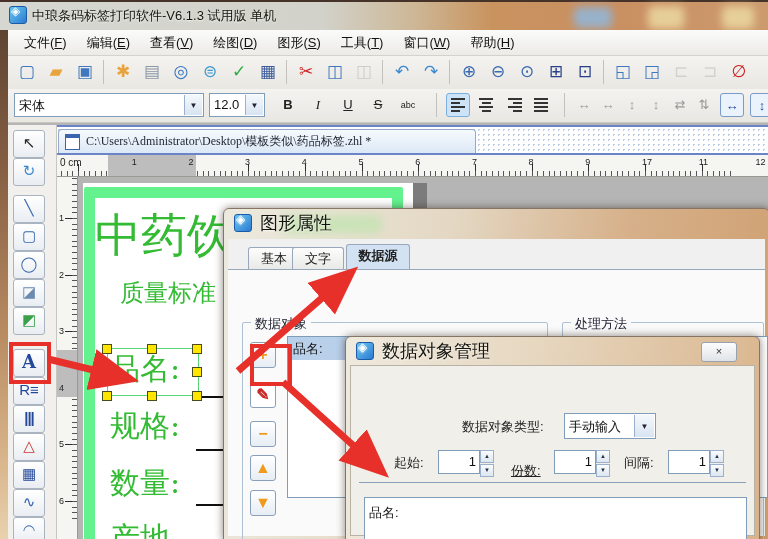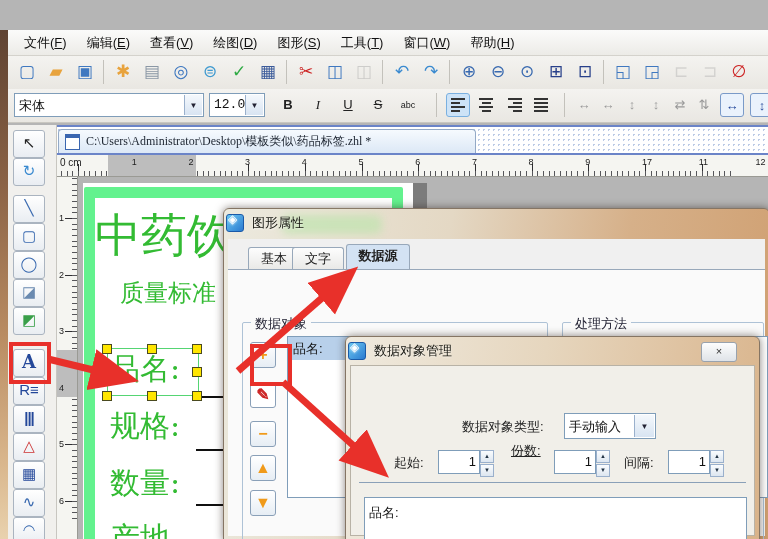--- a/index.html
+++ b/index.html
@@ -23,21 +23,21 @@
   
   #toolbar1{left:8px;top:56px;width:760px;height:33px;background:linear-gradient(#f4f3f0,#e9e7e2);
     border-bottom:1px solid #d8d6d0;}
   #toolbar2{left:8px;top:89px;width:760px;height:33px;background:linear-gradient(#f4f3f0,#e9e7e2);
     border-bottom:1px solid #c9c7c1;}
   .tb-btn{position:absolute;top:3px;width:26px;height:26px;border-radius:3px;text-align:center;
     line-height:26px;font-size:17px;cursor:pointer;}
   .tb-btn.dis{opacity:.4;cursor:default;}
   .tb-sep{position:absolute;top:4px;width:1px;height:24px;background:#c3c1bb;}
   .combo{position:absolute;height:24px;background:#fff;border:1px solid #7f9db9;box-sizing:border-box;}
-  .combo .cval{position:absolute;left:4px;top:3px;font-size:13px;color:#111;white-space:nowrap;font-family:Liberation Mono, monospace;}
+  .combo .cval{position:absolute;left:4px;top:3px;font-size:13px;color:#111;white-space:nowrap;}
   .dd-btn{position:absolute;right:1px;top:1px;bottom:1px;width:17px;background:linear-gradient(#f4f8fc,#d8e4f2);
     border-left:1px solid #9ab0cc;text-align:center;font-size:8px;line-height:21px;color:#223;cursor:pointer;}
   .fmt-btn{position:absolute;top:4px;width:24px;height:24px;border-radius:3px;text-align:center;
     line-height:24px;font-size:13px;color:#222;cursor:pointer;}
   .fmt-btn.sel{background:#cde3f7;border:1px solid #7ab0e0;box-sizing:border-box;}
   .bars{display:flex;flex-direction:column;justify-content:center;height:100%;padding:0 4px;gap:2px;}
   .bars i{display:block;height:2px;background:#333;}
   
   #tabstrip{left:56px;top:125px;width:712px;height:30px;background:#fff;
     background-image:radial-gradient(#bccbe6 1px,transparent 1px);background-size:5px 5px;
@@ -71,21 +71,21 @@
   #page{position:absolute;left:5px;top:6px;width:330px;height:360px;background:#fff;box-shadow:2px 2px 0 #8e8e8e;}
   #frame{position:absolute;left:1px;top:4px;width:297px;height:352px;border:11px solid #63f28e;border-radius:2px;}
   .lbl{position:absolute;font-family:"DejaVu Serif","Liberation Serif",serif;white-space:nowrap;}
   #shadow-frag{position:absolute;left:335px;top:6px;width:14px;height:27px;background:#7c7c7c;}
   .underline{position:absolute;height:2px;background:#101010;}
   #sel-outline{position:absolute;border:1px solid #55d573;}
   .handle{position:absolute;width:10px;height:10px;background:#ffe600;border:1px solid #4a4a20;box-sizing:border-box;}
   
   .dlg{box-shadow:0 0 8px rgba(40,30,20,.55);border:1px solid #857564;border-radius:6px 6px 0 0;}
   .dlg-title{position:absolute;left:0;top:0;right:0;height:28px;display:flex;align-items:center;
-    padding-left:2px;font-size:13px;color:#15150f;text-shadow:0 1px 2px rgba(255,255,255,.75);}
+    padding-left:10px;font-size:18px;color:#15150f;text-shadow:0 1px 2px rgba(255,255,255,.75);}
   .dlg-title .applogo{margin-right:8px;}
   #dlg-props{left:223px;top:208px;width:545px;height:331px;
     background:linear-gradient(100deg,#eceadf 0%,#e4d8c4 38%,#d6b089 68%,#cf9e6f 100%);}
   #dlg-props-blob{left:58px;top:6px;width:100px;height:19px;background:#bfe4ae;border-radius:6px;filter:blur(4px);opacity:.7;}
   #dlg-props-body{left:4px;top:30px;width:537px;height:297px;background:#f0f0f0;}
   .tab{position:absolute;top:8px;height:22px;background:linear-gradient(#fdfdfd,#e8e8e6);border:1px solid #98a8ba;
     border-bottom:none;border-radius:3px 3px 0 0;font-size:13px;color:#222;text-align:center;line-height:22px;cursor:pointer;}
   .tab.active{background:#d3e2f3;height:25px;top:5px;font-weight:bold;}
   #props-panel{position:absolute;left:0;top:30px;right:0;bottom:0;background:#fafafa;border-top:1px solid #98a8ba;}
   .groupbox{position:absolute;border:1px solid #aec2d6;border-radius:2px;}
@@ -112,20 +112,28 @@
     border:1px solid #7f9db9;font-size:13px;color:#111;padding:6px 4px;box-sizing:border-box;}
   
   #overlay{position:absolute;left:0;top:0;width:768px;height:539px;pointer-events:none;z-index:60;}
   .z1{z-index:1}.z10{z-index:10}.z20{z-index:20}
 </style>
 </head>
 <body>
 
 <div id="screen">
 
+  <div class="abs" id="titlebar">
+    <div class="abs" id="titlebar-topline"></div>
+    <span class="applogo abs" style="left:9px;top:6px;"></span>
+    <div class="abs" id="title-text">中琅条码标签打印软件-V6.1.3 试用版 单机</div>
+    <div class="abs deskblob" style="left:574px;top:7px;width:38px;height:21px;background:#8fb8de;"></div>
+    <div class="abs deskblob" style="left:648px;top:6px;width:36px;height:23px;background:#ecd9a2;"></div>
+    <div class="abs deskblob" style="left:722px;top:6px;width:32px;height:23px;background:#ecd9a2;"></div>
+  </div>
 
   <div class="abs" style="left:0;top:30px;width:8px;height:509px;
        background:linear-gradient(180deg,#5f4332,#8a6245 30%,#b98c62 60%,#d9b68c 85%,#e9d2ae);"></div>
 
   <div class="abs" id="menubar">
       <div class="menu-item">文件(<u>F</u>)</div>
       <div class="menu-item">编辑(<u>E</u>)</div>
       <div class="menu-item">查看(<u>V</u>)</div>
       <div class="menu-item">绘图(<u>D</u>)</div>
       <div class="menu-item">图形(<u>S</u>)</div>
@@ -428,21 +436,21 @@
       </div>
       <div id="mgr-spinners">
           <div class="fldlabel" style="left: 43px; top: 88px;">起始:</div>
           <div class="spinbox" style="left: 87px; top: 84px;">
             <div class="spinval">1</div>
           </div>
           <div class="updown" style="left: 129px; top: 84px;">
             <div>▲</div>
             <div>▼</div>
           </div>
-          <div class="fldlabel" style="left: 160px; top: 76px; text-decoration: underline;">份数:</div>
+          <div class="fldlabel" style="left: 160px; top: 96px; text-decoration: underline;">份数:</div>
           <div class="spinbox" style="left: 203px; top: 84px;">
             <div class="spinval">1</div>
           </div>
           <div class="updown" style="left: 245px; top: 84px;">
             <div>▲</div>
             <div>▼</div>
           </div>
           <div class="fldlabel" style="left: 273px; top: 88px;">间隔:</div>
           <div class="spinbox" style="left: 317px; top: 84px;">
             <div class="spinval">1</div>

